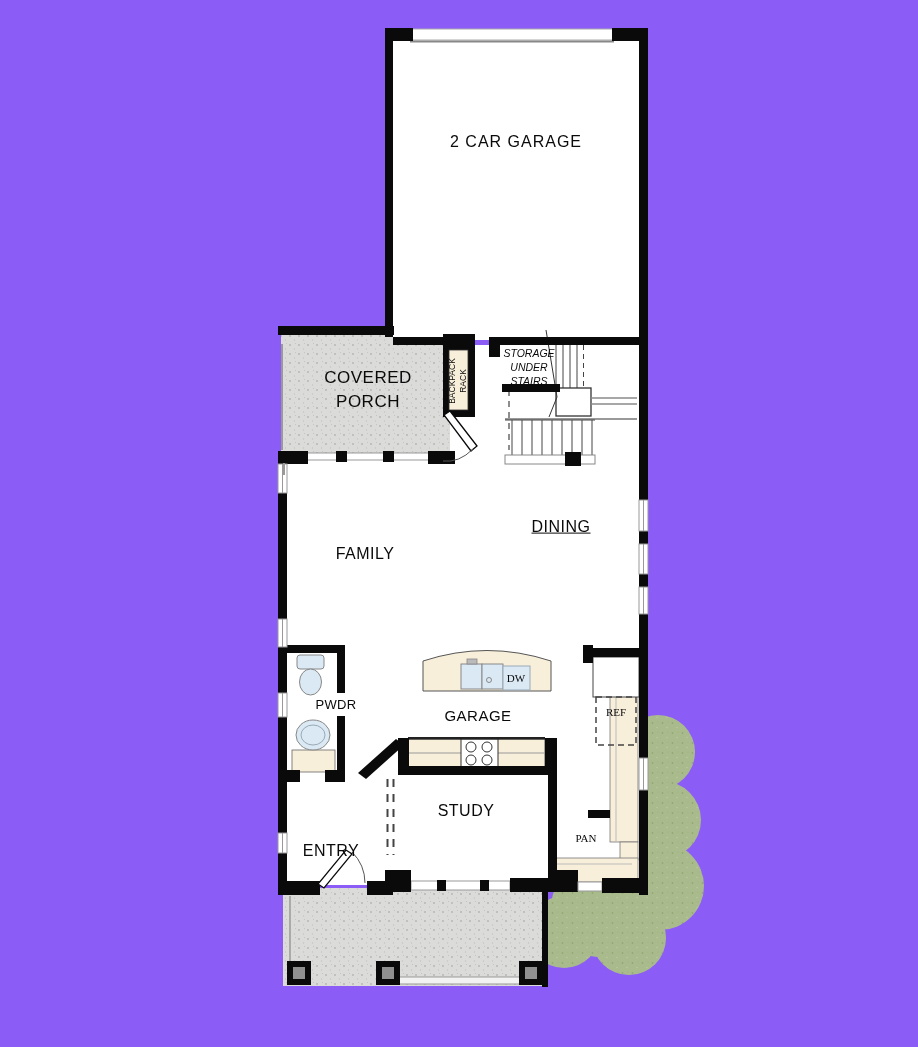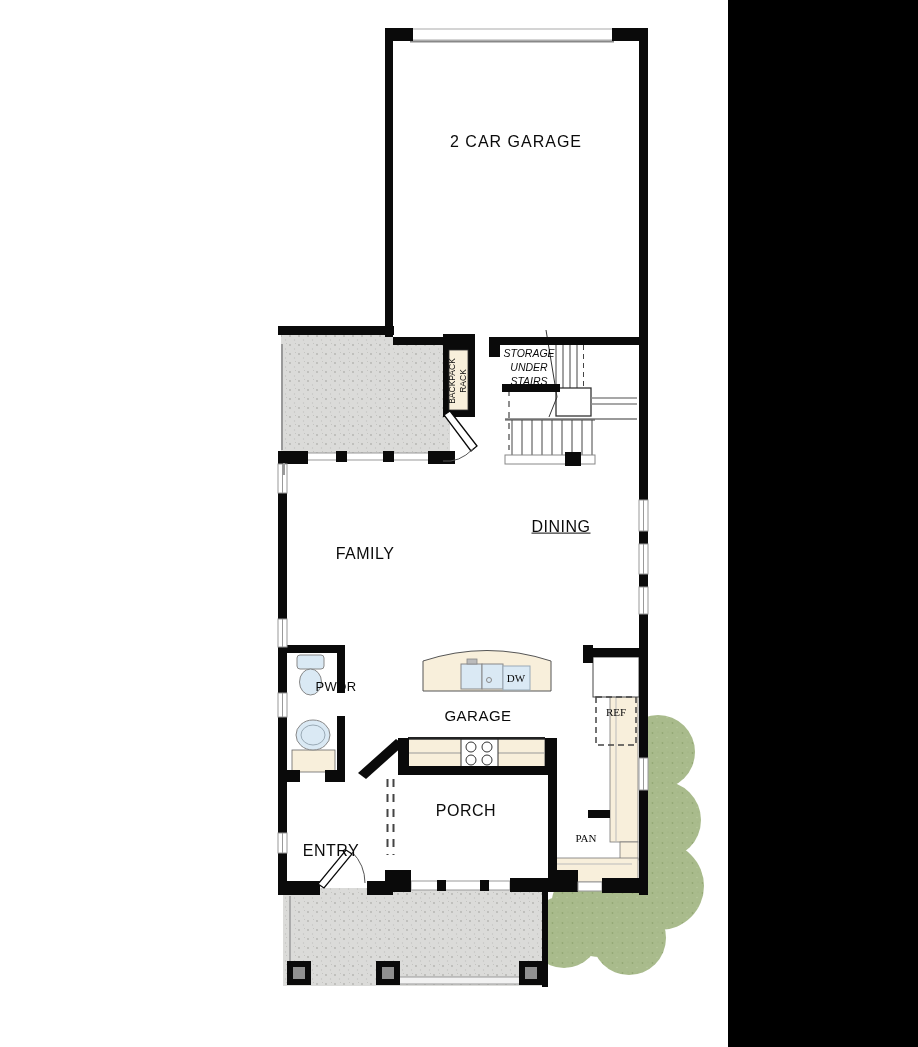--- a/index.html
+++ b/index.html
@@ -1,16 +1,16 @@
 <!DOCTYPE html>
 <html><head>
 <meta charset="utf-8">
 <style>
   html,body{margin:0;padding:0;background:#000;}
-  #canvas{position:relative;width:728px;height:1047px;background:#ffffff;overflow:hidden;
+  #canvas{position:relative;width:918px;height:1047px;background:#8b5cf6;overflow:hidden;
           font-family:"Liberation Sans", sans-serif;}
   #plan-svg{position:absolute;left:0;top:0;}
   .lbl{position:absolute;transform:translate(-50%,-50%);color:#0a0a0a;text-align:center;
        white-space:normal;font-weight:500;letter-spacing:0.5px;line-height:1.3;}
   .lbl-garage{font-size:16px;letter-spacing:1px;}
   .lbl-porch{font-size:17px;width:130px;line-height:1.4;}
   .lbl-room{font-size:16px;}
   .lbl-kitchen{font-size:15px;}
   .lbl-pwdr{font-size:13px;letter-spacing:0.3px;}
   .lbl-storage{font-size:10.5px;width:72px;line-height:1.35;letter-spacing:0;font-style:italic;}
@@ -262,25 +262,26 @@
     </g>
     <g>
       <rect x="519" y="961" width="24" height="24" fill="#0a0a0a"></rect>
       <rect x="525" y="967" width="12" height="12" fill="#909090"></rect>
     </g>
     <rect x="281" y="344" width="2" height="106" fill="#999999"></rect>
   </g>
 </svg>
 
 <div class="lbl lbl-garage" style="left:516px;top:142px;">2 CAR GARAGE</div>
+<div class="lbl lbl-porch" style="left:368px;top:390px;">COVERED PORCH</div>
 <div class="lbl lbl-storage" style="left:529px;top:367px;">STORAGE UNDER STAIRS</div>
 <div class="lbl lbl-rack" style="left:458px;top:381px;">BACKPACK RACK</div>
 <div class="lbl lbl-room" style="left:365px;top:554px;">FAMILY</div>
 <div class="lbl lbl-room" style="left:561px;top:527px;text-decoration:underline;">DINING</div>
-<div class="lbl lbl-pwdr" style="left:312px;top:687px;padding-left:48px;">PWDR</div>
+<div class="lbl lbl-pwdr" style="left:312px;top:705px;padding-left:48px;">PWDR</div>
 <div class="lbl lbl-kitchen" style="left:478px;top:716px;">GARAGE</div>
 <div class="lbl lbl-tiny" style="left:516px;top:678px;">DW</div>
 <div class="lbl lbl-tiny" style="left:616px;top:712px;">REF</div>
 <div class="lbl lbl-room" style="left:331px;top:851px;text-align:center;">ENTRY</div>
-<div class="lbl lbl-room" style="left:466px;top:811px;">PORCH</div>
+<div class="lbl lbl-room" style="left:466px;top:811px;">STUDY</div>
 <div class="lbl lbl-tiny" style="left:586px;top:838px;text-align:right;">PAN</div>
 
 </div>
 
 </body></html>

